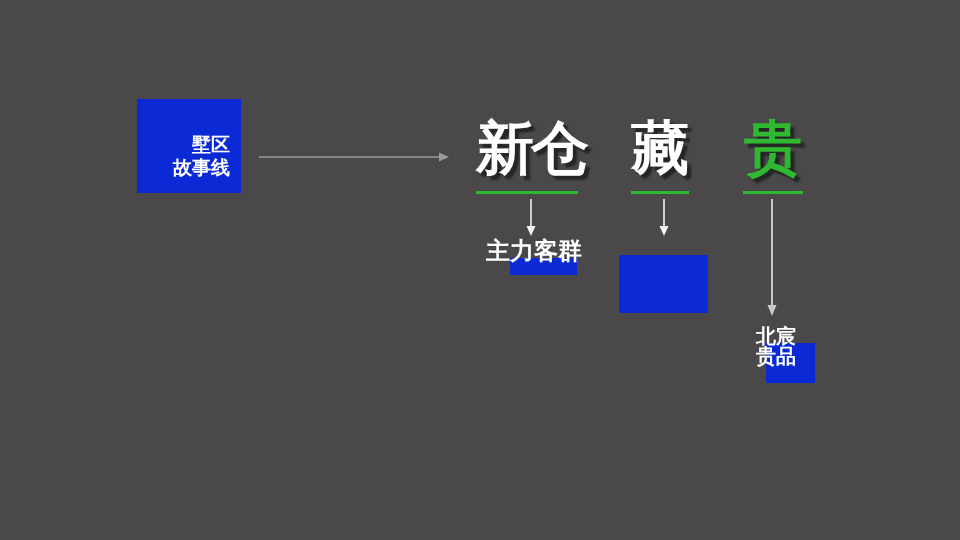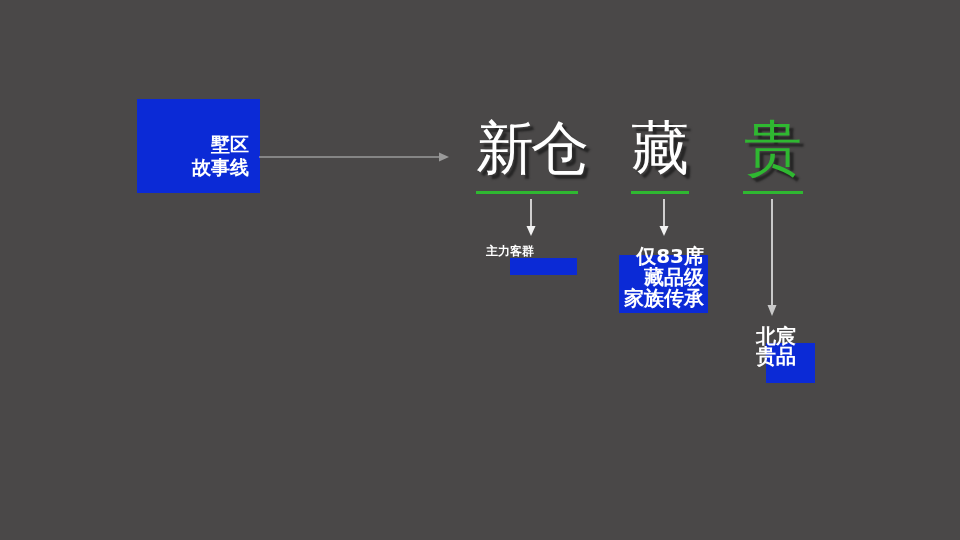--- a/index.html
+++ b/index.html
@@ -9,21 +9,21 @@
     height: 540px;
     overflow: hidden;
     background: var(--bg, #4a4848);
     font-family: "DejaVu Sans", "Liberation Sans", sans-serif;
   }
 
   
   .source-box {
     position: absolute;
     left: 137px; top: 99px;
-    width: 123px; height: 94px;
+    width: 104px; height: 94px;
     background: var(--blue, #0b2ad6);
   }
   .source-box .label {
     position: absolute;
     right: 11px; top: 34px;
     text-align: right;
     color: #ffffff;
     font-weight: bold;
     font-size: 19px;
     line-height: 23px;
@@ -37,21 +37,21 @@
   }
 
   
   .title-word {
     position: absolute;
     top: 112px;
     height: 84px;
     text-align: center;
     font-family: "DejaVu Serif", "Liberation Serif", serif;
     font-size: 58px;
-    font-weight: normal;
+    font-weight: bold;
     line-height: 72px;
     color: #ffffff;
     text-shadow: 4px 4px 2px rgba(25,25,25,0.75);
     white-space: nowrap;
   }
   .title-word.w1 { left: 476px; width: 102px; letter-spacing: -3px; }
   .title-word.w2 { left: 631px; width: 58px; }
   .title-word.w3 { left: 743px; width: 60px; color: var(--green, #2fb831); }
   .title-word .underline {
     position: absolute;
@@ -78,21 +78,21 @@
 
   .anno-text {
     position: absolute;
     color: #ffffff;
     font-weight: bold;
     white-space: pre-line;
     z-index: 2;
   }
   .anno-text.t1 {
     left: 486px; top: 240px;
-    font-size: 12px; line-height: 22px;
+    font-size: 24px; line-height: 22px;
   }
   .anno-text.t2 {
     left: 600px; top: 246px; width: 104px;
     text-align: right;
     font-size: 20px; line-height: 21px;
   }
   .anno-text.t3 {
     left: 756px; top: 326px;
     font-size: 20px; line-height: 20px;
   }
@@ -135,21 +135,18 @@
   </svg>
   <svg class="v-arrow a3" width="14" height="120" viewBox="0 0 14 120">
     <line x1="7" y1="1" x2="7" y2="108" stroke="#c9c9c9" stroke-width="2"></line>
     <polygon points="2.5,107 11.5,107 7,118" fill="#c9c9c9"></polygon>
   </svg>
 
   <div class="anno-box b1"></div>
   <div class="anno-text t1">主力客群</div>
 
   <div class="anno-box b2"></div>
-  <div class="anno-text t2">仅83席
-藏品级
-家族传承</div>
 
   <div class="anno-box b3"></div>
   <div class="anno-text t3">北宸
 贵品</div>
 
 </div>
 
 </body></html>

